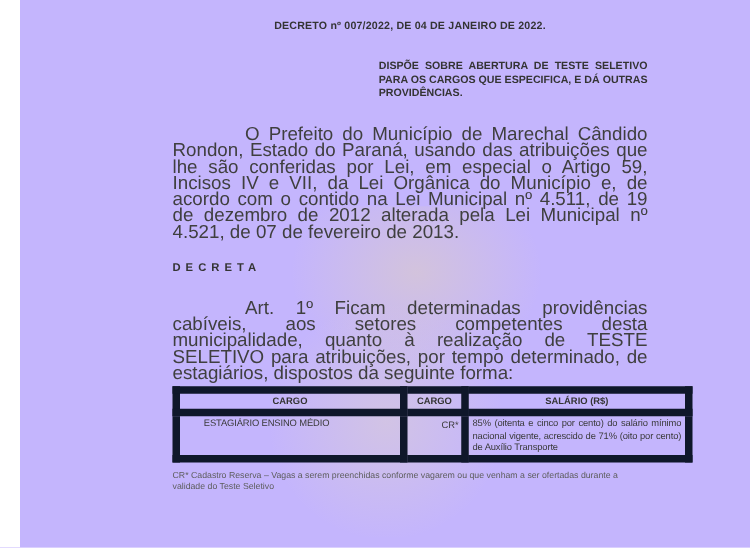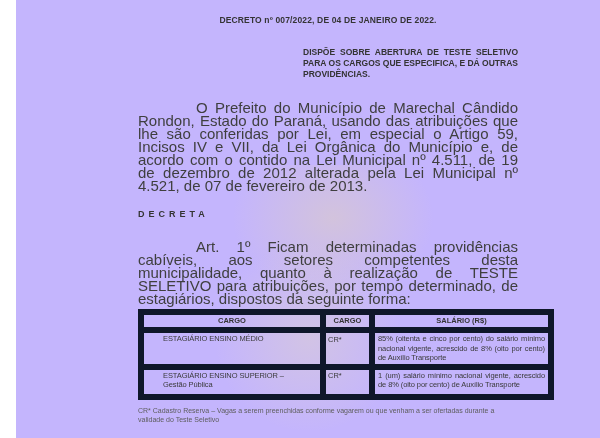--- a/index.html
+++ b/index.html
@@ -83,21 +83,21 @@
     padding: 1px 2px;
     height: 10px;
     color: #343434;
   }
   td.cargo {
     text-align: left;
     padding: 1px 19px;
     letter-spacing: -0.1px;
   }
   td.vagas {
-    text-align: left;
+    text-align: right;
     vertical-align: middle;
     padding: 1px 2px;
   }
   tbody tr:first-child td.vagas { vertical-align: top; padding-top: 2px; }
   td.salario {
     text-align: justify;
     padding: 1px 3px;
     letter-spacing: -0.1px;
   }
   tbody tr { height: 30px; }
@@ -132,26 +132,21 @@
         <tr>
           <th class="cargo">CARGO</th>
           <th class="vagas">CARGO</th>
           <th class="salario">SALÁRIO (R$)</th>
         </tr>
       </thead>
       <tbody>
         <tr>
           <td class="cargo">ESTAGIÁRIO ENSINO MÉDIO</td>
           <td class="vagas">CR*</td>
-          <td class="salario">85% (oitenta e cinco por cento) do salário mínimo nacional vigente, acrescido de 8% (oito por cento) de Auxílio Transporte</td>
-        </tr>
-        <tr>
-          <td class="cargo">ESTAGIÁRIO ENSINO SUPERIOR – Gestão Pública</td>
-          <td class="vagas">CR*</td>
-          <td class="salario">1 (um) salário mínimo nacional vigente, acrescido de 8% (oito por cento) de Auxílio Transporte</td>
+          <td class="salario">85% (oitenta e cinco por cento) do salário mínimo nacional vigente, acrescido de 71% (oito por cento) de Auxílio Transporte</td>
         </tr>
       </tbody>
     </table>
 
     <p class="footnote">CR* Cadastro Reserva – Vagas a serem preenchidas conforme vagarem ou que venham a ser ofertadas durante a validade do Teste Seletivo</p>
 
   </div>
 </div>
 
 </body></html>

